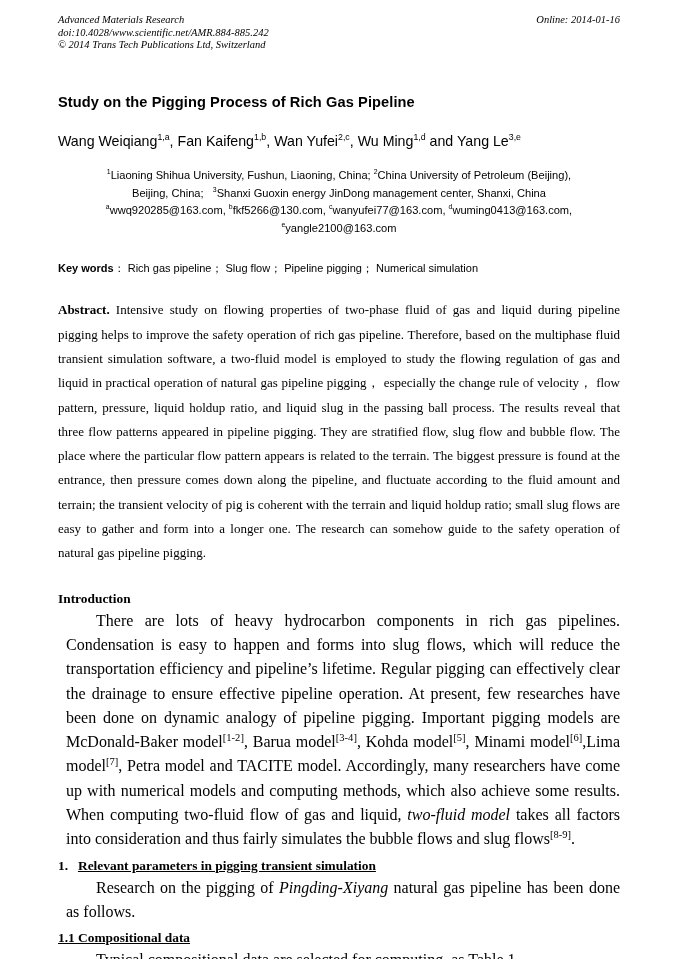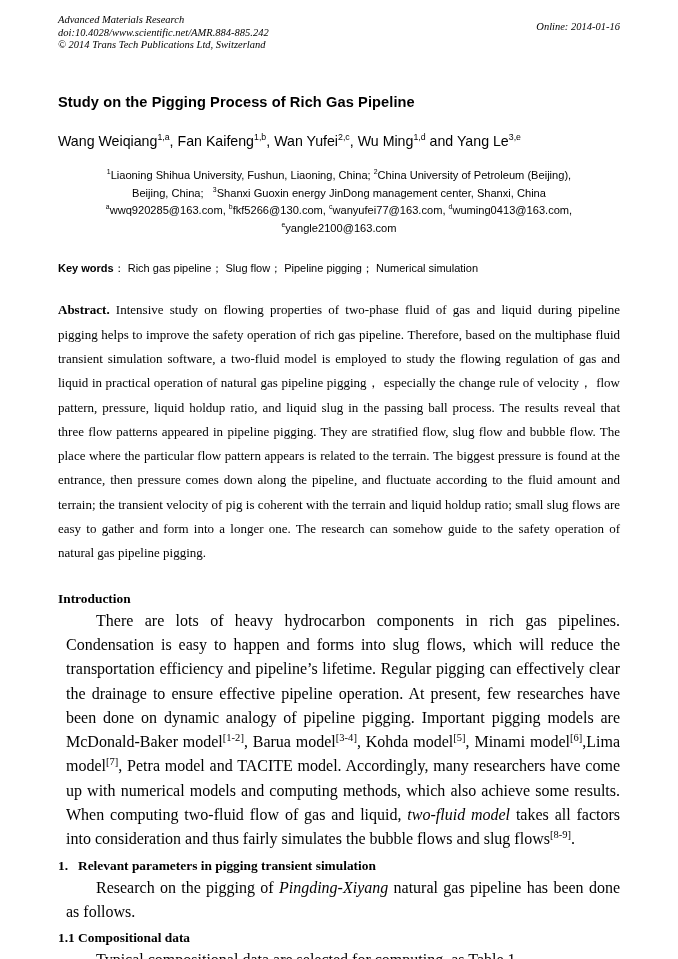--- a/index.html
+++ b/index.html
@@ -28,21 +28,21 @@
     font-style: italic;
     font-size: 10.5px;
     line-height: 12.6px;
     position: relative;
     height: 52px;
   }
   .journal-header .jh-line { white-space: nowrap; }
   .journal-header .online {
     position: absolute;
     right: 0;
-    top: 7px;
+    top: 0;
     font-style: italic;
     font-size: 10.5px;
   }
 
   
   .paper-title {
     text-align: left;
     font-family: "Liberation Sans", "DejaVu Sans", sans-serif;
     font-weight: bold;
     font-size: 14.6px;
@@ -90,21 +90,21 @@
     text-align: justify;
     text-justify: inter-word;
   }
   .abstract .ab-label { font-weight: bold; }
 
   .sec-heading {
     font-weight: bold;
     font-size: 13.4px;
     margin: 25px 0 0 0;
   }
-  .sec-heading.numbered { margin-top: 6px; }
+  .sec-heading.numbered { margin-top: 6px; text-decoration: underline; }
   .sec-heading .num { display: inline-block; min-width: 20px; }
 
   p.body-par {
     font-size: 16px;
     line-height: 24.3px;
     text-align: justify;
     text-justify: inter-word;
     margin: 2px 0 0 8px;
   }
   p.body-par.indent { text-indent: 30px; }

